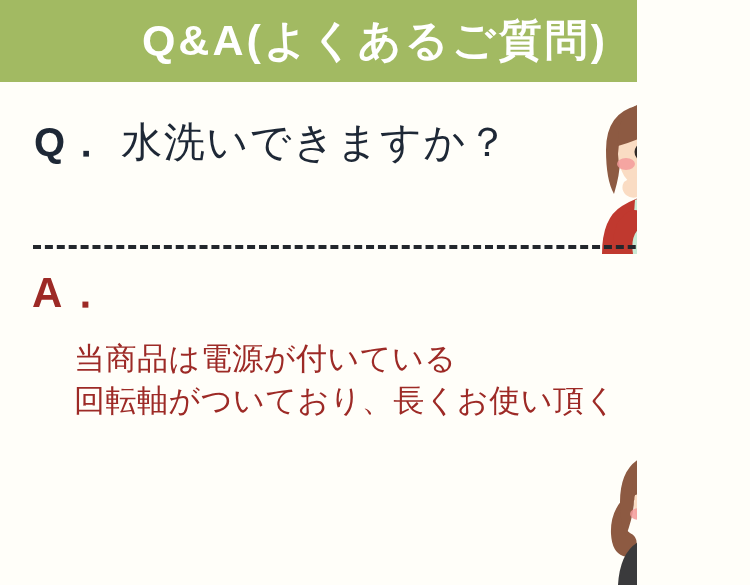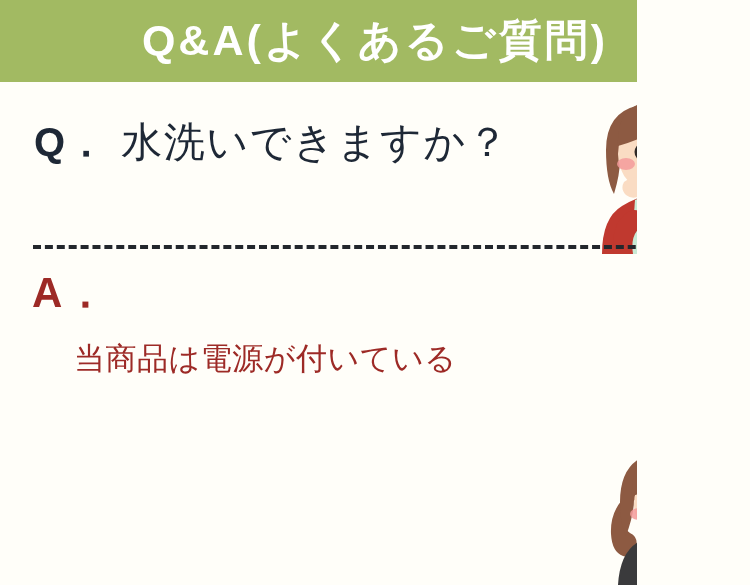--- a/index.html
+++ b/index.html
@@ -177,20 +177,21 @@
       <path d="M46 94 q10 -8 18 -1 q7 6 0 13 q-8 7 -16 1 q-6 -6 -2 -13 z" fill="#fadcc3"></path>
     </svg>
   </div>
 
   <div class="divider"></div>
 
   <div class="a-mark">A．</div>
 
   <div class="answer-body">
     <span class="answer-line">当商品は電源が付いている</span>
+    <span class="answer-line">回転軸がついており、長くお使い頂く</span>
   </div>
 
   <div class="illus-staff">
     <svg viewBox="0 0 150 143" width="150" height="143">
 
       <path d="M22 58 q-12 14 -11 34 q1 18 12 22 q10 4 13 -7 q3 -12 -6 -16 q-7 -4 -4 -16 q2 -10 6 -16 z" fill="#8d5a42"></path>
 
       <path d="M20 60 q0 -50 48 -50 q48 0 48 50 q0 22 -6 34 q-8 -22 -8 -36 q-20 10 -34 10 q-14 0 -34 -10 q0 14 -8 36 q-6 -12 -6 -34 z" fill="#8d5a42"></path>
 
       <path d="M56 92 h24 v22 q-12 8 -24 0 z" fill="#f3cdae"></path>

